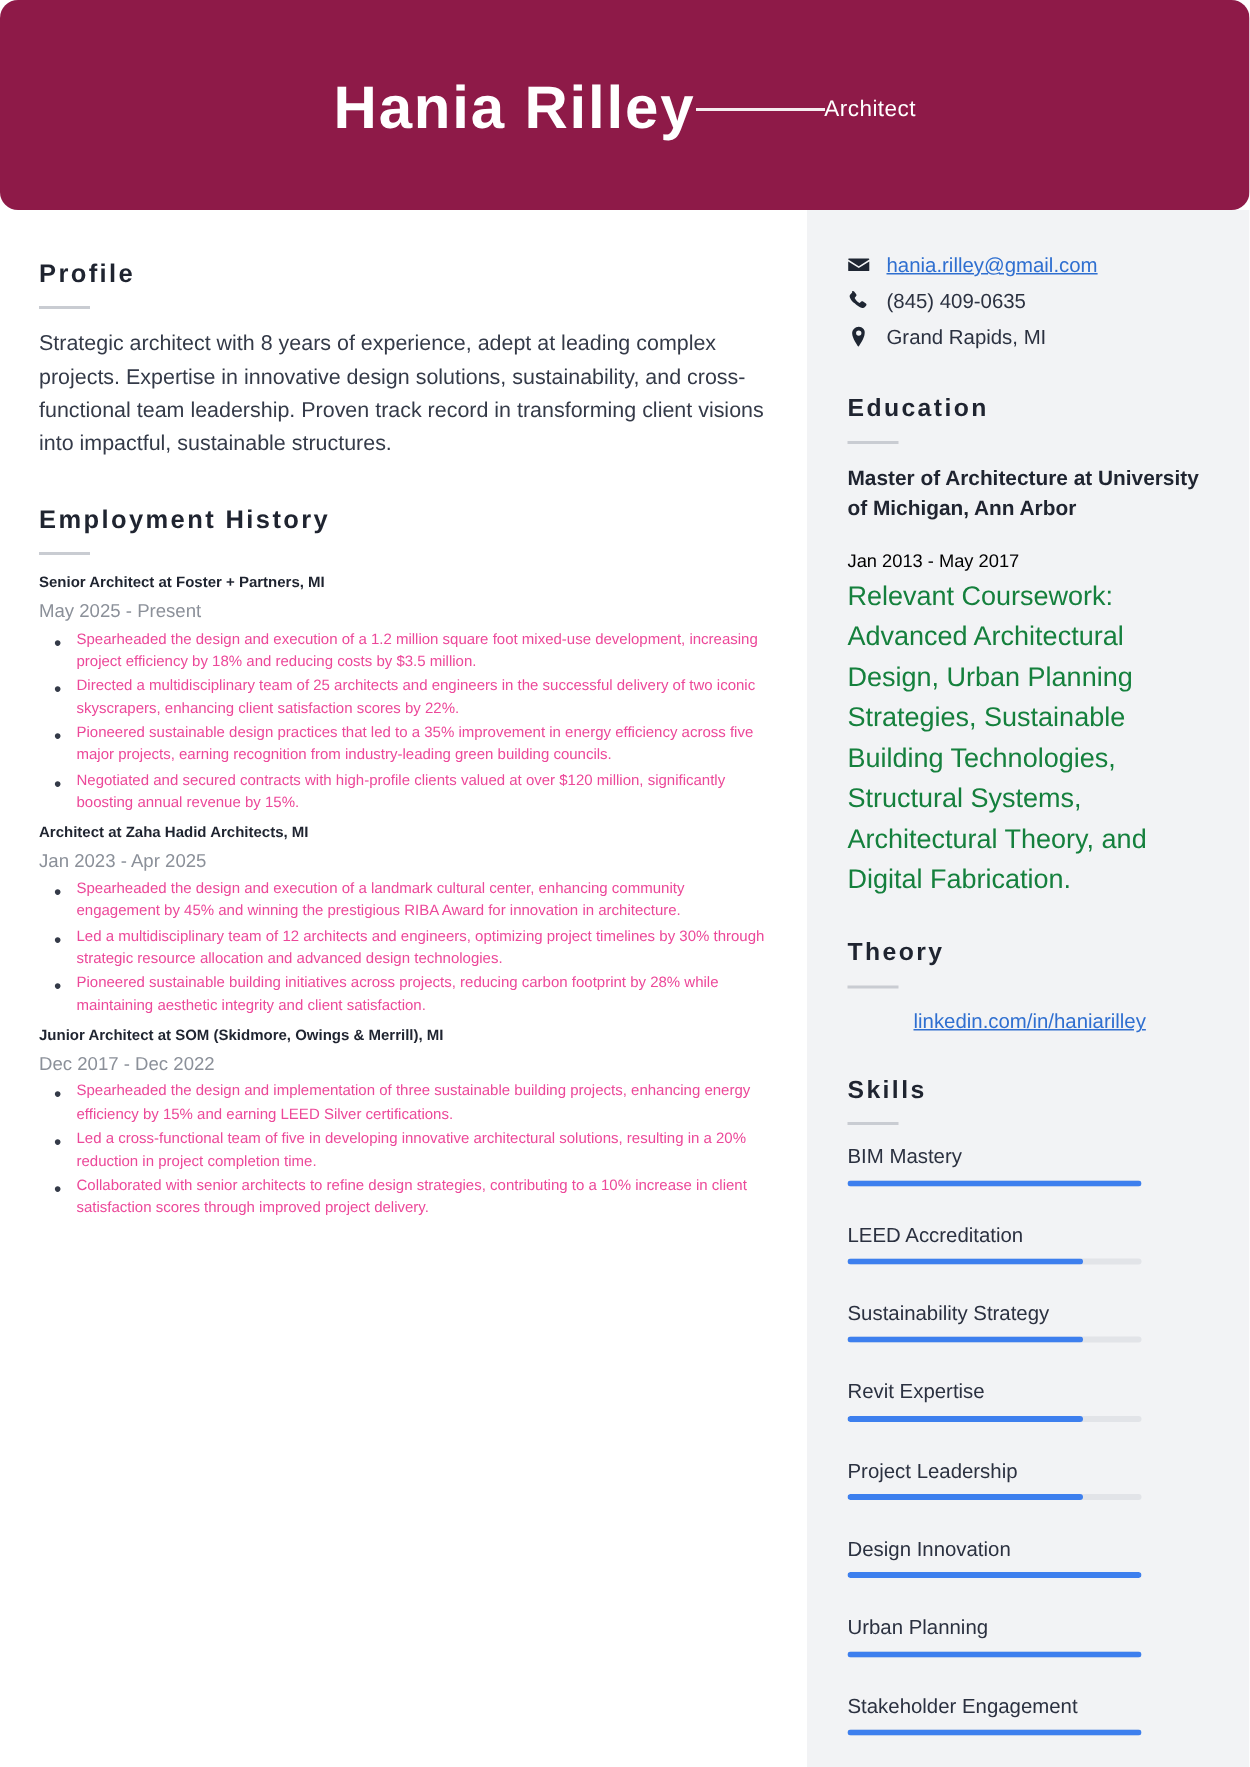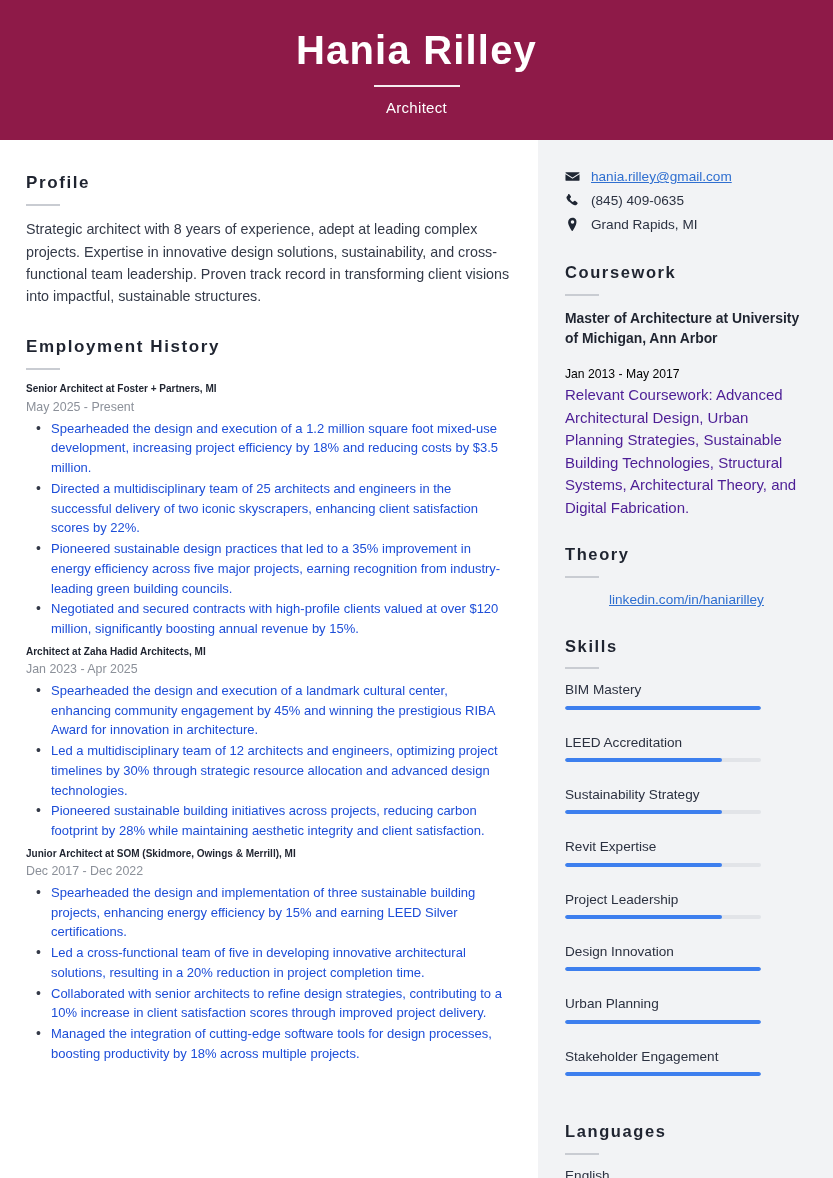--- a/index.html
+++ b/index.html
@@ -20,24 +20,25 @@
     width: 833px;
     min-height: 1178px;
     background: #ffffff;
   }
 
   
   .header {
     background: #8E1A48;
     height: 140px;
     display: flex;
-    flex-direction: column;
+    flex-direction: row;
     align-items: center;
     justify-content: center;
     padding-top: 4px;
+    border-radius: 12px;
   }
   .header-name {
     color: #ffffff;
     font-size: 40px;
     font-weight: 700;
     letter-spacing: 1.2px;
     line-height: 1.1;
     text-align: center;
   }
   .header-rule {
@@ -113,23 +114,23 @@
     margin-top: 1px;
   }
   .bullets {
     list-style: none;
     margin: 2px 0 0 0;
     padding: 0;
   }
   .bullets li {
     position: relative;
     padding-left: 25px;
-    font-size: 13px;
+    font-size: 10px;
     line-height: 1.52;
-    color: #1d4ed8;
+    color: #ec4899;
     margin-top: 1px;
   }
   .bullets li::before {
     content: "\2022";
     position: absolute;
     left: 10px;
     top: -1px;
     font-size: 14px;
     color: #343a48;
   }
@@ -174,23 +175,23 @@
     color: #1f2430;
     line-height: 1.45;
   }
   .edu-dates {
     font-size: 12.2px;
     color: #000000;
     line-height: 1.5;
     margin-top: 17px;
   }
   .edu-desc {
-    font-size: 15px;
+    font-size: 18px;
     line-height: 1.5;
-    color: #4c1d95;
+    color: #15803d;
     margin-top: 1px;
   }
 
   
   .side-link {
     display: inline-block;
     font-size: 13.6px;
     color: #2f6fd0;
     text-decoration: underline;
     line-height: 1.5;
@@ -269,21 +270,20 @@
                 <li>Pioneered sustainable building initiatives across projects, reducing carbon footprint by 28% while maintaining aesthetic integrity and client satisfaction.</li>
               </ul>
             </div>
             <div class="emp-block">
               <div class="emp-title">Junior Architect at SOM (Skidmore, Owings &amp; Merrill), MI</div>
               <div class="emp-dates">Dec 2017 - Dec 2022</div>
               <ul class="bullets">
                 <li>Spearheaded the design and implementation of three sustainable building projects, enhancing energy efficiency by 15% and earning LEED Silver certifications.</li>
                 <li>Led a cross-functional team of five in developing innovative architectural solutions, resulting in a 20% reduction in project completion time.</li>
                 <li>Collaborated with senior architects to refine design strategies, contributing to a 10% increase in client satisfaction scores through improved project delivery.</li>
-                <li>Managed the integration of cutting-edge software tools for design processes, boosting productivity by 18% across multiple projects.</li>
               </ul>
             </div>
           </div>
       </div>
 
     </div>
 
     <div class="side-col">
 
       <div class="contact-list" id="contact-container">
@@ -307,21 +307,21 @@
             <span class="contact-icon">
               <svg width="15" height="15" viewBox="0 0 16 16" fill="currentColor">
                 <path d="M8 .8C5.4.8 3.3 2.9 3.3 5.5c0 3.4 4 9.1 4.2 9.3.1.2.4.2.5 0 .2-.2 4.2-5.9 4.2-9.3C12.7 2.9 10.6.8 8 .8zm0 6.5a1.9 1.9 0 1 1 0-3.8 1.9 1.9 0 0 1 0 3.8z"></path>
               </svg>
             </span>
             <span class="contact-text">Grand Rapids, MI</span>
           </div>
         </div>
 
       <div class="section">
-        <div class="section-heading">Coursework</div>
+        <div class="section-heading">Education</div>
         <div class="heading-rule"></div>
         <div id="education-container">
             <div>
               <div class="edu-title">Master of Architecture at University of Michigan, Ann Arbor</div>
               <div class="edu-dates">Jan 2013 - May 2017</div>
               <div class="edu-desc">Relevant Coursework: Advanced Architectural Design, Urban Planning Strategies, Sustainable Building Technologies, Structural Systems, Architectural Theory, and Digital Fabrication.</div>
             </div>
           </div>
       </div>
 

